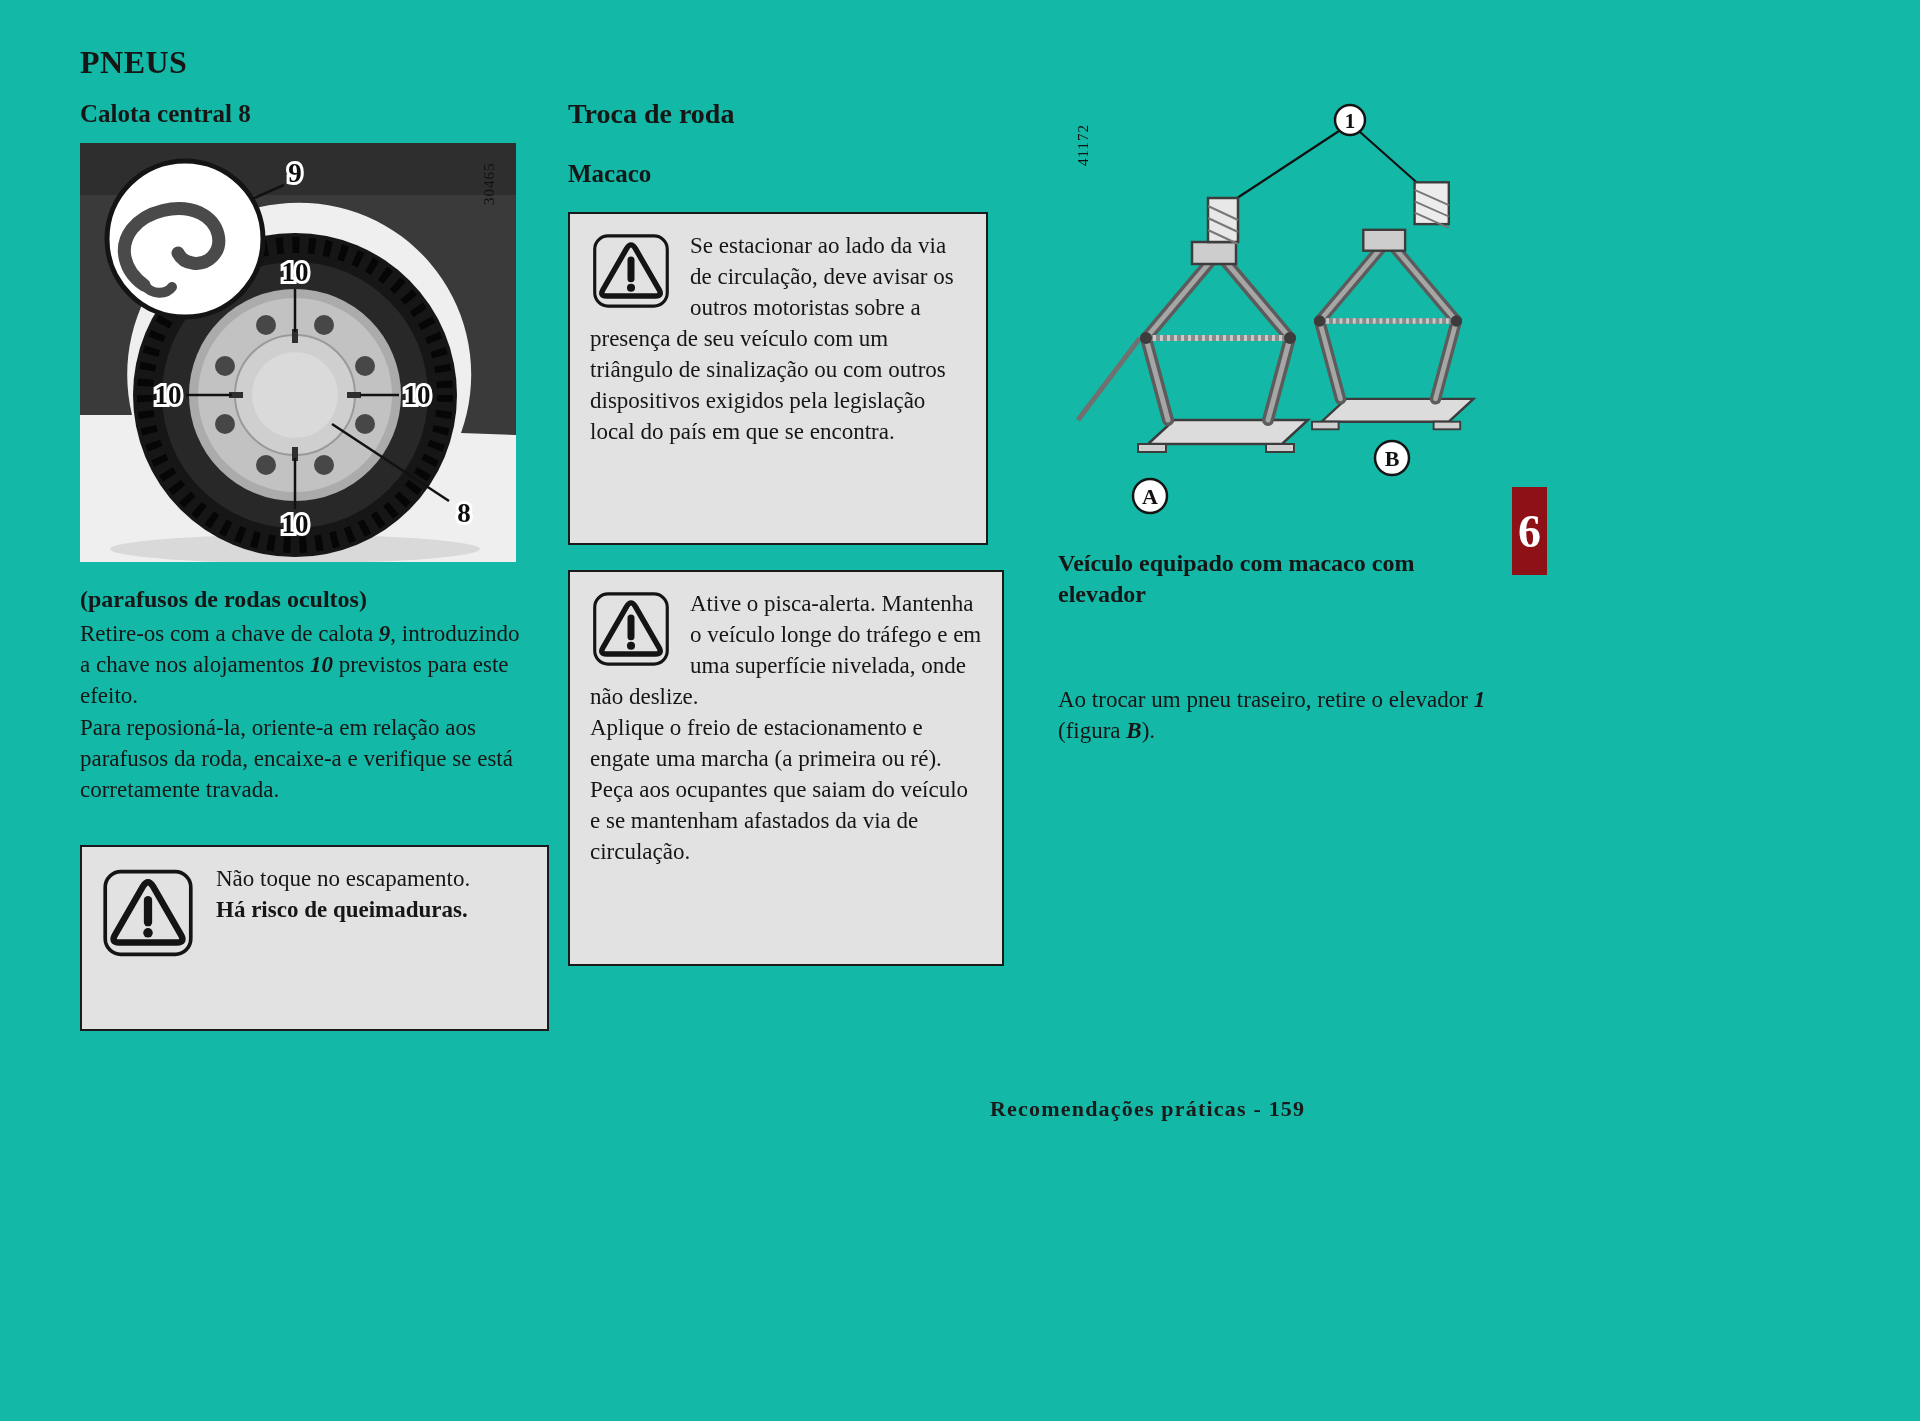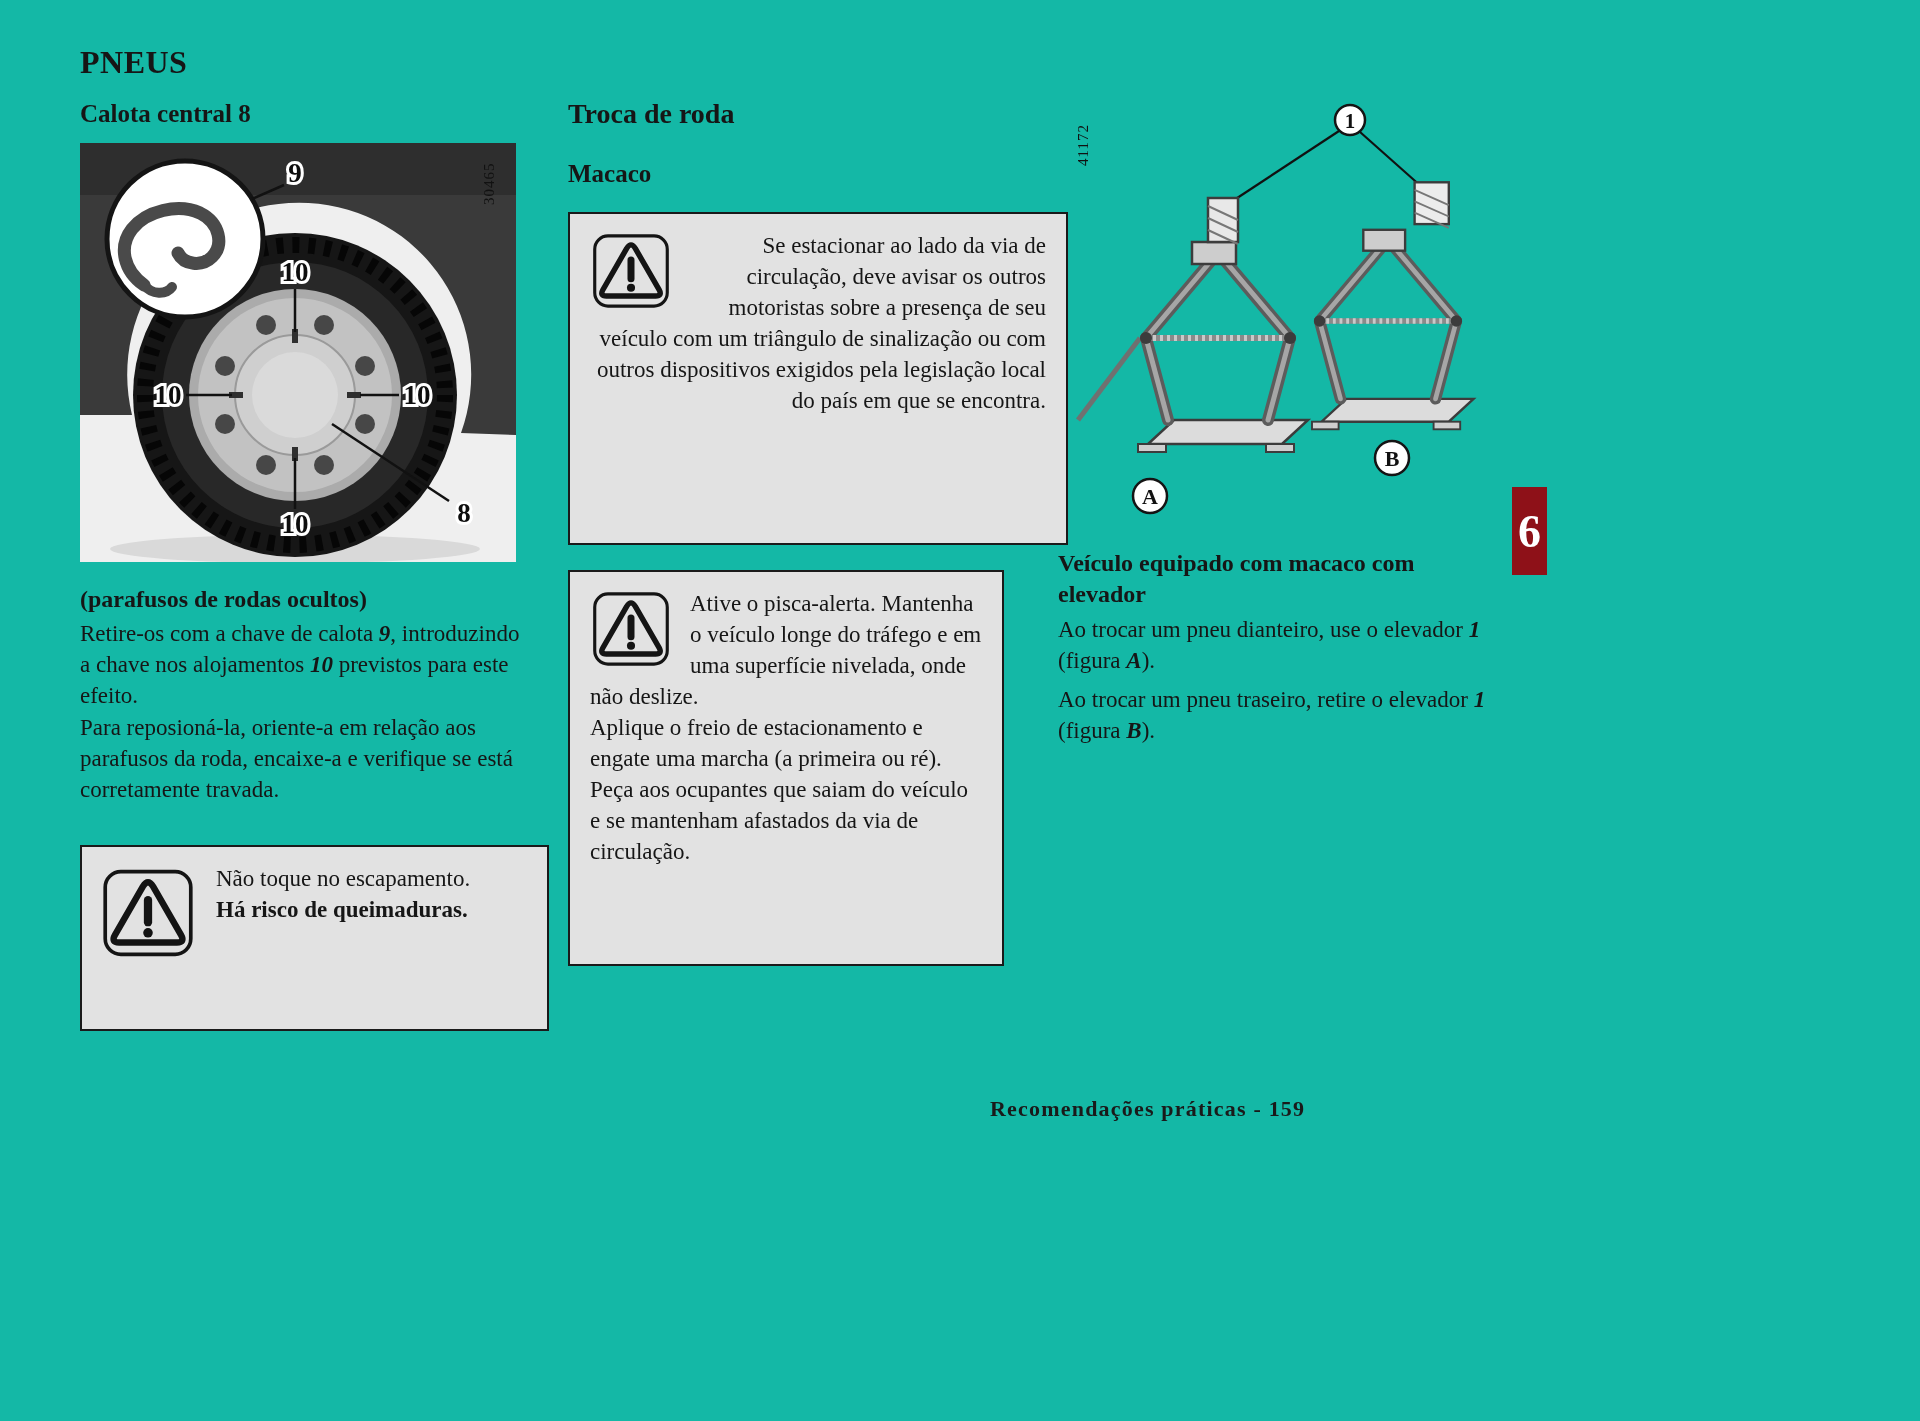--- a/index.html
+++ b/index.html
@@ -113,21 +113,21 @@
     </svg>
     <div class="body">
       <div>Não toque no escapamento.</div>
       <div class="b">Há risco de queimaduras.</div>
     </div>
   </div>
 
   <div class="abs h2" style="left:568px;top:98px;">Troca de roda</div>
   <div class="abs h3" style="left:568px;top:160px;">Macaco</div>
 
-  <div class="abs warnbox" style="left:568px;top:212px;width:500px;height:333px;text-align:right;">
+  <div class="abs warnbox" style="left:568px;top:212px;width:420px;height:333px;">
     <svg class="warn-icon float" viewBox="0 0 100 100">
       <rect x="3.5" y="5" width="93" height="90" rx="17" fill="none" stroke="#141414" stroke-width="4"></rect>
       <path d="M44.5 21 Q50 12 55.5 21 L86 74 Q90.5 82 81.5 82 L18.5 82 Q9.5 82 14 74 Z" fill="none" stroke="#141414" stroke-width="7" stroke-linejoin="round"></path>
       <path d="M50 36 L50 60" stroke="#141414" stroke-width="9" stroke-linecap="round"></path>
       <circle cx="50" cy="71.5" r="5.2" fill="#141414"></circle>
     </svg>
     <div class="body">Se estacionar ao lado da via de circulação, deve avisar os outros motoristas sobre a presença de seu veículo com um triângulo de sinalização ou com outros dispositivos exigidos pela legislação local do país em que se encontra.</div>
   </div>
 
   <div class="abs warnbox" style="left:568px;top:570px;width:436px;height:396px;">
@@ -201,21 +201,20 @@
 
       <circle cx="92" cy="398" r="17" class="callout-circle"></circle>
       <text x="92" y="406" text-anchor="middle" class="callout-letter">A</text>
       <circle cx="334" cy="360" r="17" class="callout-circle"></circle>
       <text x="334" y="368" text-anchor="middle" class="callout-letter">B</text>
     </svg>
   </div>
 
   <div class="abs h4" style="left:1058px;top:548px;width:436px;">Veículo equipado com macaco com elevador</div>
 
-  <p class="abs body para" style="left:1058px;top:614px;width:438px;"><span>Ao trocar um pneu dianteiro, use o elevador </span><span class="bi">1</span><span> (figura </span><span class="bi">A</span><span>).</span></p>
 
   <p class="abs body para" style="left:1058px;top:684px;width:438px;"><span>Ao trocar um pneu traseiro, retire o elevador </span><span class="bi">1</span><span> (figura </span><span class="bi">B</span><span>).</span></p>
 
   <div class="abs chapter-tab" style="left:1512px;top:487px;width:35px;height:88px;">
     <span>6</span>
   </div>
 
   <div class="abs footer" style="left:990px;top:1096px;width:500px;text-align:left;">Recomendações práticas - 159</div>
 
 </div>

